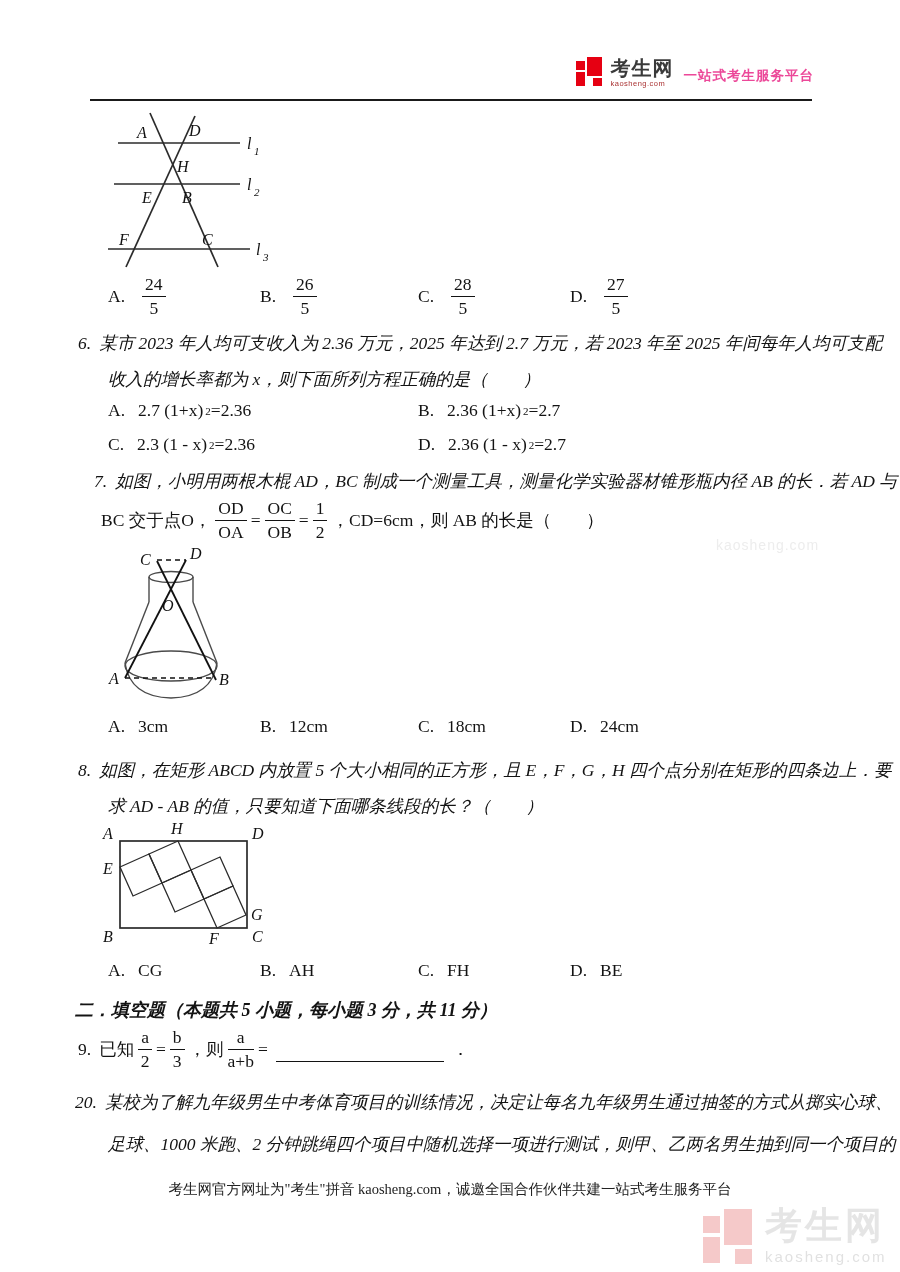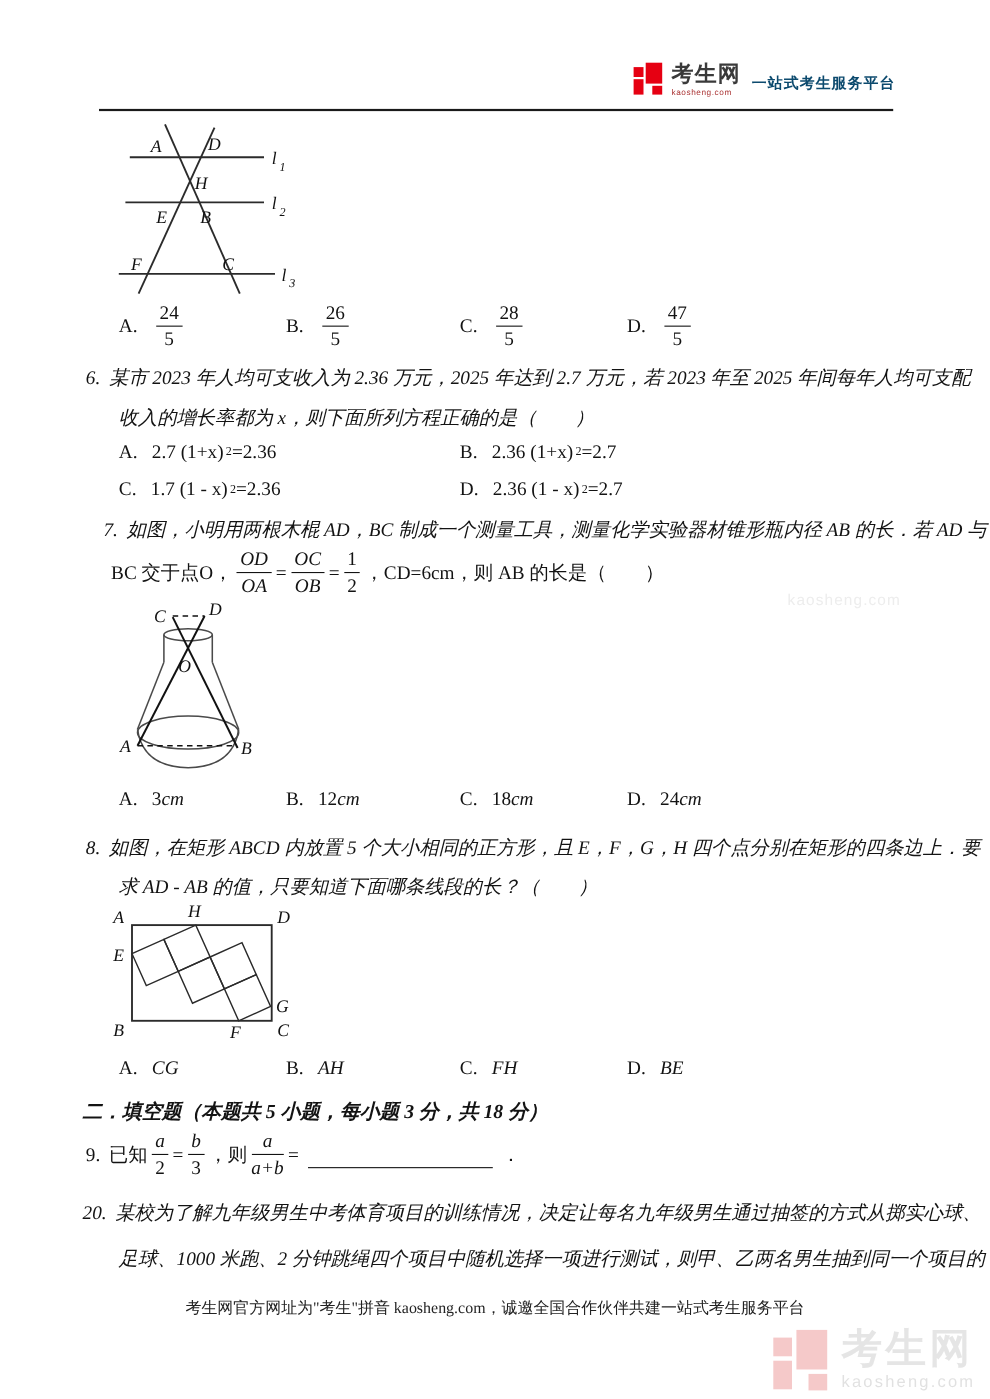--- a/index.html
+++ b/index.html
@@ -11,27 +11,27 @@
   #logo{top:56px;right:86px;display:flex;align-items:flex-end;}
   .mark{position:relative;width:28px;height:31px;margin-right:7px;}
   .mark i{position:absolute;background:#e60012;}
   .mark .m1{left:0;top:5px;width:9px;height:9px;}
   .mark .m2{left:0;top:16px;width:9px;height:14px;}
   .mark .m3{left:11px;top:1px;width:15px;height:19px;}
   .mark .m4{left:17px;top:22px;width:9px;height:8px;}
   .logo-txt{line-height:1;}
   .logo-name{font-family:"Liberation Sans",sans-serif;font-weight:bold;font-size:20px;color:#3a3a3a;letter-spacing:1px;}
   .logo-dom{font-family:"Liberation Sans",sans-serif;font-size:7.5px;color:#a33;margin-top:2px;letter-spacing:.5px;}
-  .logo-tag{font-size:13.5px;color:#0c4a6e;font-weight:bold;margin-left:10px;margin-bottom:2px;letter-spacing:1px;}
+  .logo-tag{font-size:13.5px;color:#ec4899;font-weight:bold;margin-left:10px;margin-bottom:2px;letter-spacing:1px;}
   #hr{top:99px;left:90px;width:722px;border-top:2px solid #1a1a1a;height:0;}
 
   
   .qline{white-space:nowrap;font-style:italic;}
   .qnum{margin-right:8px;}
-  .it{font-style:italic;}
+  .it{}
   sup{font-size:11px;margin-left:2px;}
 
   
   .frac{display:inline-block;vertical-align:middle;text-align:center;line-height:1.05;margin:0 4px;}
   .frac .top{display:block;border-bottom:1.3px solid #131313;padding:0 3px 2px;}
   .frac .bot{display:block;padding-top:2px;}
   .mathrow{display:flex;align-items:center;}
 
   
   .optrow{display:grid;}
@@ -120,21 +120,21 @@
   <span class="opt">
       <span class="optlabel">C.</span>
       <span class="frac">
         <span class="top">28</span>
         <span class="bot">5</span>
       </span>
     </span>
   <span class="opt">
       <span class="optlabel">D.</span>
       <span class="frac">
-        <span class="top">47</span>
+        <span class="top">27</span>
         <span class="bot">5</span>
       </span>
     </span>
 </div>
 
 <div class="abs qline" style="top:331px;left:78px">
   <span class="qnum">6.</span><span>某市 2023 年人均可支收入为 2.36 万元，2025 年达到 2.7 万元，若 2023 年至 2025 年间每年人均可支配</span>
 </div>
 <div class="abs qline" style="top:367px;left:108px">收入的增长率都为 x，则下面所列方程正确的是（　　）</div>
 <div class="abs optrow optrow2" style="top:400px;left:108px;width:650px">
@@ -147,21 +147,21 @@
   <span class="opt">
       <span class="optlabel">B.</span>
       <span>2.36 (1+x)</span>
       <sup>2</sup>
       <span>=2.7</span>
     </span>
 </div>
 <div class="abs optrow optrow2" style="top:434px;left:108px;width:650px">
   <span class="opt">
       <span class="optlabel">C.</span>
-      <span>1.7 (1 - x)</span>
+      <span>2.3 (1 - x)</span>
       <sup>2</sup>
       <span>=2.36</span>
     </span>
   <span class="opt">
       <span class="optlabel">D.</span>
       <span>2.36 (1 - x)</span>
       <sup>2</sup>
       <span>=2.7</span>
     </span>
 </div>
@@ -274,21 +274,21 @@
   <span class="opt">
       <span class="optlabel">C.</span>
       <span class="it">FH</span>
     </span>
   <span class="opt">
       <span class="optlabel">D.</span>
       <span class="it">BE</span>
     </span>
 </div>
 
-<div class="abs heading qline" style="top:998px;left:75px">二．填空题（本题共 5 小题，每小题 3 分，共 18 分）</div>
+<div class="abs heading qline" style="top:998px;left:75px">二．填空题（本题共 5 小题，每小题 3 分，共 11 分）</div>
 
 <div class="abs mathrow" style="top:1026px;left:78px;height:46px">
   <span class="qnum">9.</span>
   <span>已知</span>
   <span class="frac">
       <span class="top it">a</span>
       <span class="bot">2</span>
     </span>
   <span>=</span>
   <span class="frac">

